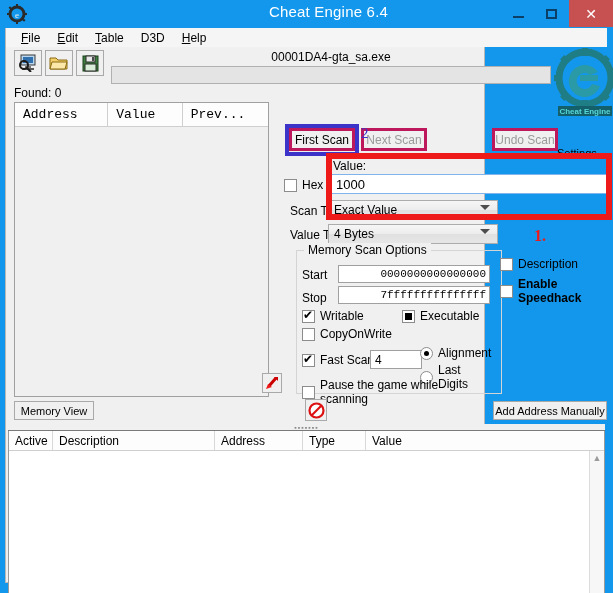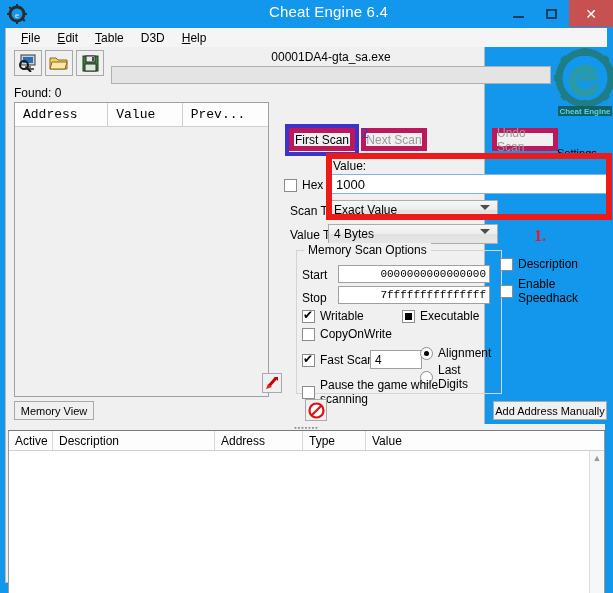--- a/index.html
+++ b/index.html
@@ -117,21 +117,21 @@
     border-right: 1px solid #cfcfcf;
   }
   #results-head .col:nth-child(1) { width: 94px; }
   #results-head .col:nth-child(2) { width: 75px; }
   #results-head .col:nth-child(3) { width: 86px; border-right: none; }
   #results-body { height: 269px; background: #f0f0f0; }
 
   
   .sbtn {
     position: absolute; height: 23px;
-    background: #f0f0f0; border: 5px solid #be185d;
+    background: #f0f0f0; border: 3px solid #be185d;
     font-size: 12px; color: #000;
     display: flex; align-items: center; justify-content: center;
   }
   #first-scan { left: 283px; top: 100px; width: 66px; }
   #next-scan  { left: 355px; top: 100px; width: 66px; color: #9a9a9a; }
   #undo-scan  { left: 486px; top: 100px; width: 66px; color: #9a9a9a; }
 
   
   #hex-row {
     position: absolute; left: 278px; top: 150px;
@@ -200,21 +200,21 @@
   .cbrow {
     position: absolute; display: flex; align-items: center;
     font-size: 12px; color: #000;
   }
   #r-writable     { left: 296px; top: 281px; }
   #r-executable   { left: 396px; top: 281px; }
   #r-copyonwrite  { left: 296px; top: 299px; }
   #r-fastscan     { left: 296px; top: 325px; }
   #r-pause        { left: 296px; top: 350px; }
   #r-unrandom     { left: 494px; top: 229px; }
-  #r-speedhack    { left: 494px; top: 249px; }
+  #r-speedhack    { left: 494px; top: 249px; font-weight: bold; }
 
   .chk {
     width: 13px; height: 13px; background: #fff;
     border: 1px solid #8c8c8c; margin-right: 5px;
     position: relative; flex: none;
   }
   .chk.checked::after {
     content: "✔"; position: absolute; left: 0px; top: -3px;
     font-size: 12px; color: #000; line-height: 14px;
   }

